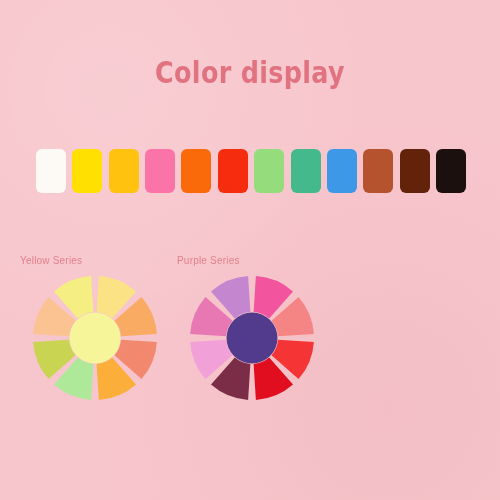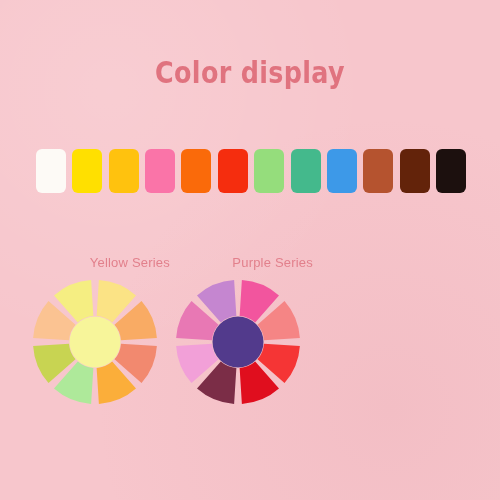--- a/index.html
+++ b/index.html
@@ -52,35 +52,35 @@
     height: 44px;
     border-radius: 6px;
   }
   
   .wheel-block {
     position: absolute;
     width: 150px;
   }
   .wheel-label {
     width: 150px;
-    text-align: right;
-    font-size: 13px;
+    text-align: left;
+    font-size: 10px;
     color: #e2808c;
     letter-spacing: 0.2px;
     margin-bottom: 7px;
   }
   .wheel-svg-wrap {
     width: 150px;
     height: 130px;
     display: flex;
     justify-content: center;
     align-items: flex-start;
   }
   #wheel-yellow  { left: 20px;  top: 255px; }
-  #wheel-purple  { left: 163px; top: 255px; }
+  #wheel-purple  { left: 177px; top: 255px; }
   #wheel-green   { left: 330px; top: 255px; }
 </style>
 </head>
 <body>
 
 <div id="stage">
 
   <div id="title">Color display</div>
 
   <div id="swatch-row">

